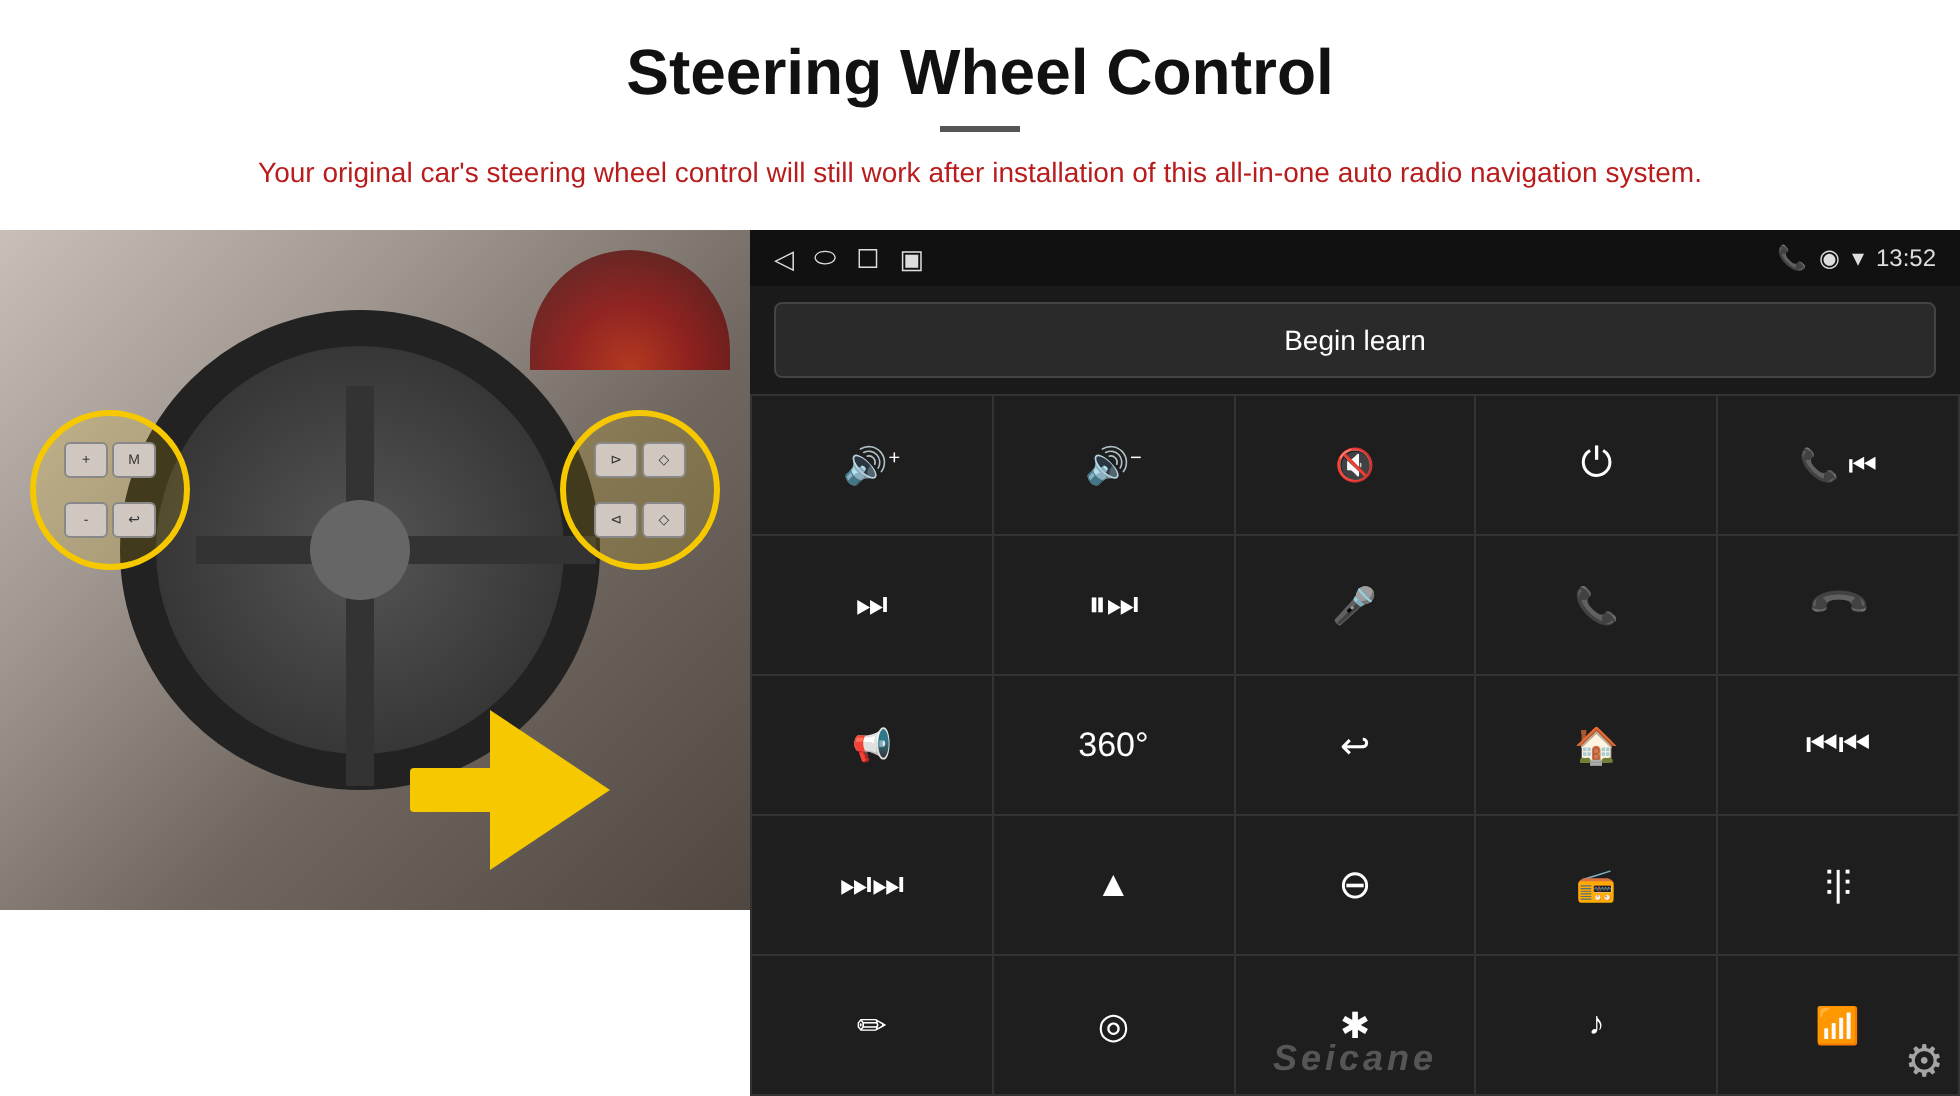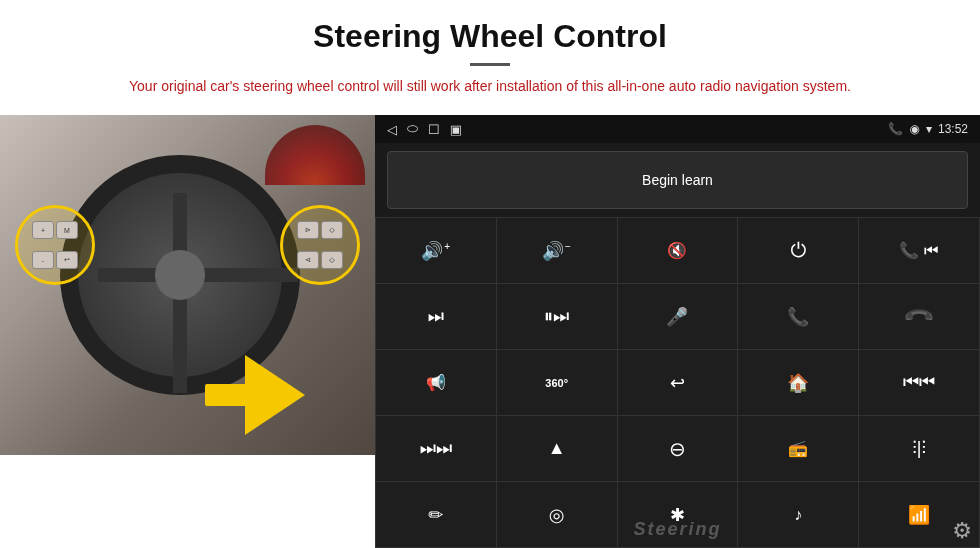--- a/index.html
+++ b/index.html
@@ -226,21 +226,21 @@
     }
 
     
     .begin-learn-row {
       padding: 8px 12px;
       background: #1a1a1a;
     }
 
     .begin-learn-btn {
       width: 100%;
-      padding: 20px;
+      padding: 10px;
       background: #2a2a2a;
       border: 1px solid #444;
       border-radius: 4px;
       color: #fff;
       font-size: 14px;
       text-align: center;
       cursor: pointer;
     }
 
     
@@ -388,21 +388,21 @@
           <span>📞</span>
         </div>
         <div class="ctrl-btn" title="Hang Up">
           <span style="transform:rotate(135deg); display:inline-block; color:#e44; font-size:20px;">📞</span>
         </div>
 
         <div class="ctrl-btn" title="Speaker/Amp">
           <span style="font-size:16px;">📢</span>
         </div>
         <div class="ctrl-btn" title="360 Camera">
-          <span style="font-size:11px;font-weight:bold;">360°</span>
+          <span style="font-size:17px;">360°</span>
         </div>
         <div class="ctrl-btn" title="Back">
           <span>↩</span>
         </div>
         <div class="ctrl-btn" title="Home">
           <span>🏠</span>
         </div>
         <div class="ctrl-btn" title="Previous Track">
           <span>⏮⏮</span>
         </div>
@@ -433,18 +433,18 @@
           <span style="font-size:18px;">✱</span>
         </div>
         <div class="ctrl-btn" title="Music">
           <span style="font-size:16px;">♪</span>
         </div>
         <div class="ctrl-btn" title="Signal">
           <span style="font-size:18px;">📶</span>
         </div>
       </div>
 
-      <div class="watermark">Steering</div>
+      <div class="watermark">Seicane</div>
 
       <div class="gear-corner">⚙</div>
     </div>
   </div>
 </div>
 
 </body></html>

